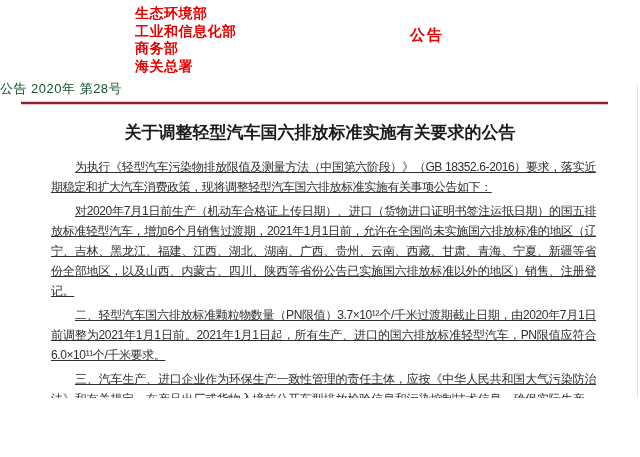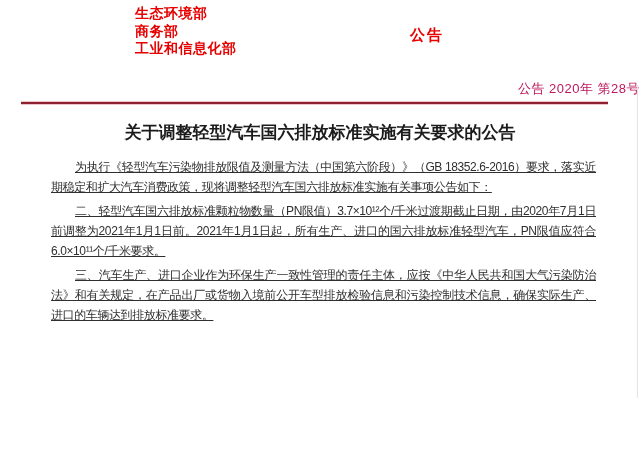--- a/index.html
+++ b/index.html
@@ -10,22 +10,22 @@
   .ministries {
     position:absolute; left:135px; top:5px;
     color:var(--accent,#e60000); font-weight:bold; font-size:14px;
     line-height:17.5px; letter-spacing:0.5px;
   }
   .bulletin-label {
     position:absolute; left:410px; top:26px;
     color:var(--accent,#e60000); font-weight:bold; font-size:15px; letter-spacing:2px;text-align:center;
   }
   .doc-number {
-    position:absolute; top:80px; left:0; width:100%; text-align:right;
-    font-size:13px; color:#be185d; letter-spacing:0.5px;
+    position:absolute; top:80px; left:0; width:100%; text-align:left;
+    font-size:13px; color:#14532d; letter-spacing:0.5px;
   }
   .red-rule {
     position:absolute; top:102px; left:21px; width:587px; height:2px;
     background:var(--rule,#8e2130);
     box-shadow:0 1px 0 #ecc3ca, 0 -1px 0 #ecc3ca;
   }
   .title {
     position:absolute; top:121px; left:0; width:100%; margin:0;
     text-align:center; font-size:17px; font-weight:bold; color:#1b1b1b;
   }
@@ -40,33 +40,35 @@
     background:#e4e4e4;
   }
 </style>
 </head>
 <body>
 
 <div class="page">
 
   <div class="ministries">
     <div>生态环境部</div>
+    <div>工业和信息化部</div>
     <div>商务部</div>
-    <div>工业和信息化部</div>
+    <div>海关总署</div>
   </div>
 
   <div class="bulletin-label">公告</div>
 
   <div class="doc-number">公告 2020年 第28号</div>
 
   <div class="red-rule"></div>
 
   <h1 class="title">关于调整轻型汽车国六排放标准实施有关要求的公告</h1>
 
   <main class="body">
     <p>为执行《轻型汽车污染物排放限值及测量方法（中国第六阶段）》（GB 18352.6-2016）要求，落实近期稳定和扩大汽车消费政策，现将调整轻型汽车国六排放标准实施有关事项公告如下：</p>
+    <p>对2020年7月1日前生产（机动车合格证上传日期）、进口（货物进口证明书签注运抵日期）的国五排放标准轻型汽车，增加6个月销售过渡期，2021年1月1日前，允许在全国尚未实施国六排放标准的地区（辽宁、吉林、黑龙江、福建、江西、湖北、湖南、广西、贵州、云南、西藏、甘肃、青海、宁夏、新疆等省份全部地区，以及山西、内蒙古、四川、陕西等省份公告已实施国六排放标准以外的地区）销售、注册登记。</p>
     <p>二、轻型汽车国六排放标准颗粒物数量（PN限值）3.7×10¹²个/千米过渡期截止日期，由2020年7月1日前调整为2021年1月1日前。2021年1月1日起，所有生产、进口的国六排放标准轻型汽车，PN限值应符合6.0×10¹¹个/千米要求。</p>
     <p>三、汽车生产、进口企业作为环保生产一致性管理的责任主体，应按《中华人民共和国大气污染防治法》和有关规定，在产品出厂或货物入境前公开车型排放检验信息和污染控制技术信息，确保实际生产、进口的车辆达到排放标准要求。</p>
   </main>
 
   <div class="edge-line"></div>
 
 </div>
 
 </body></html>

